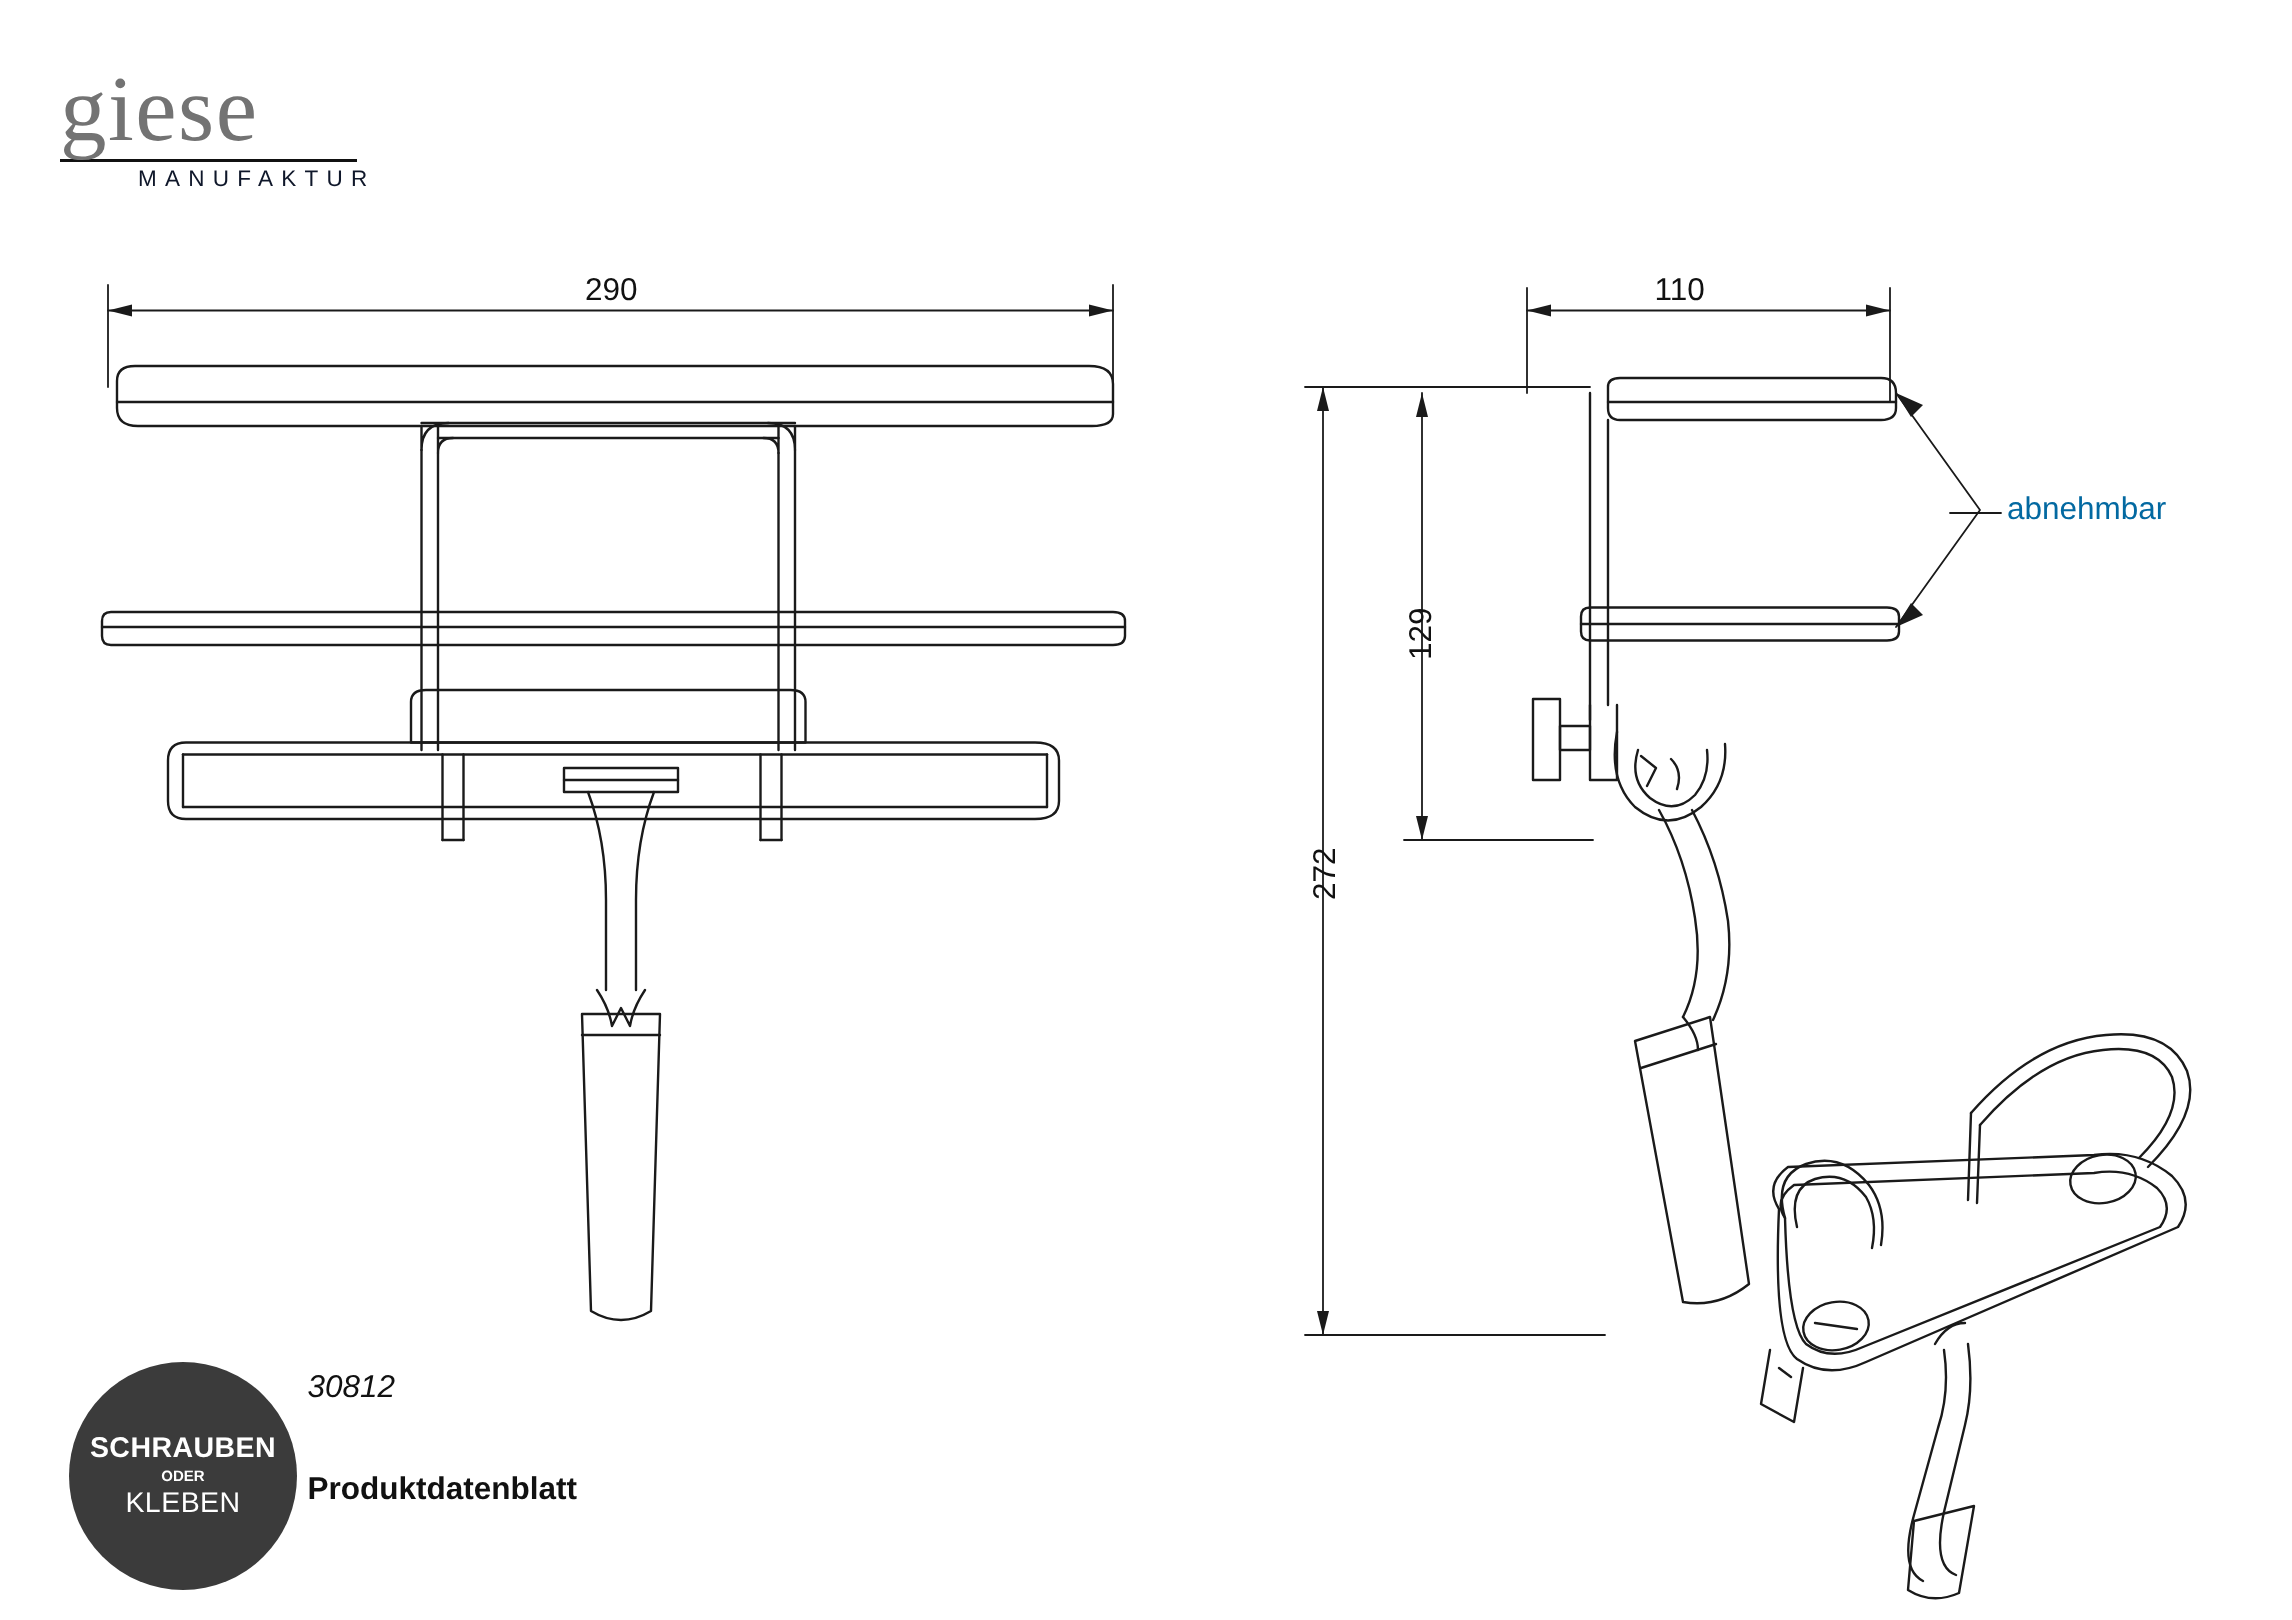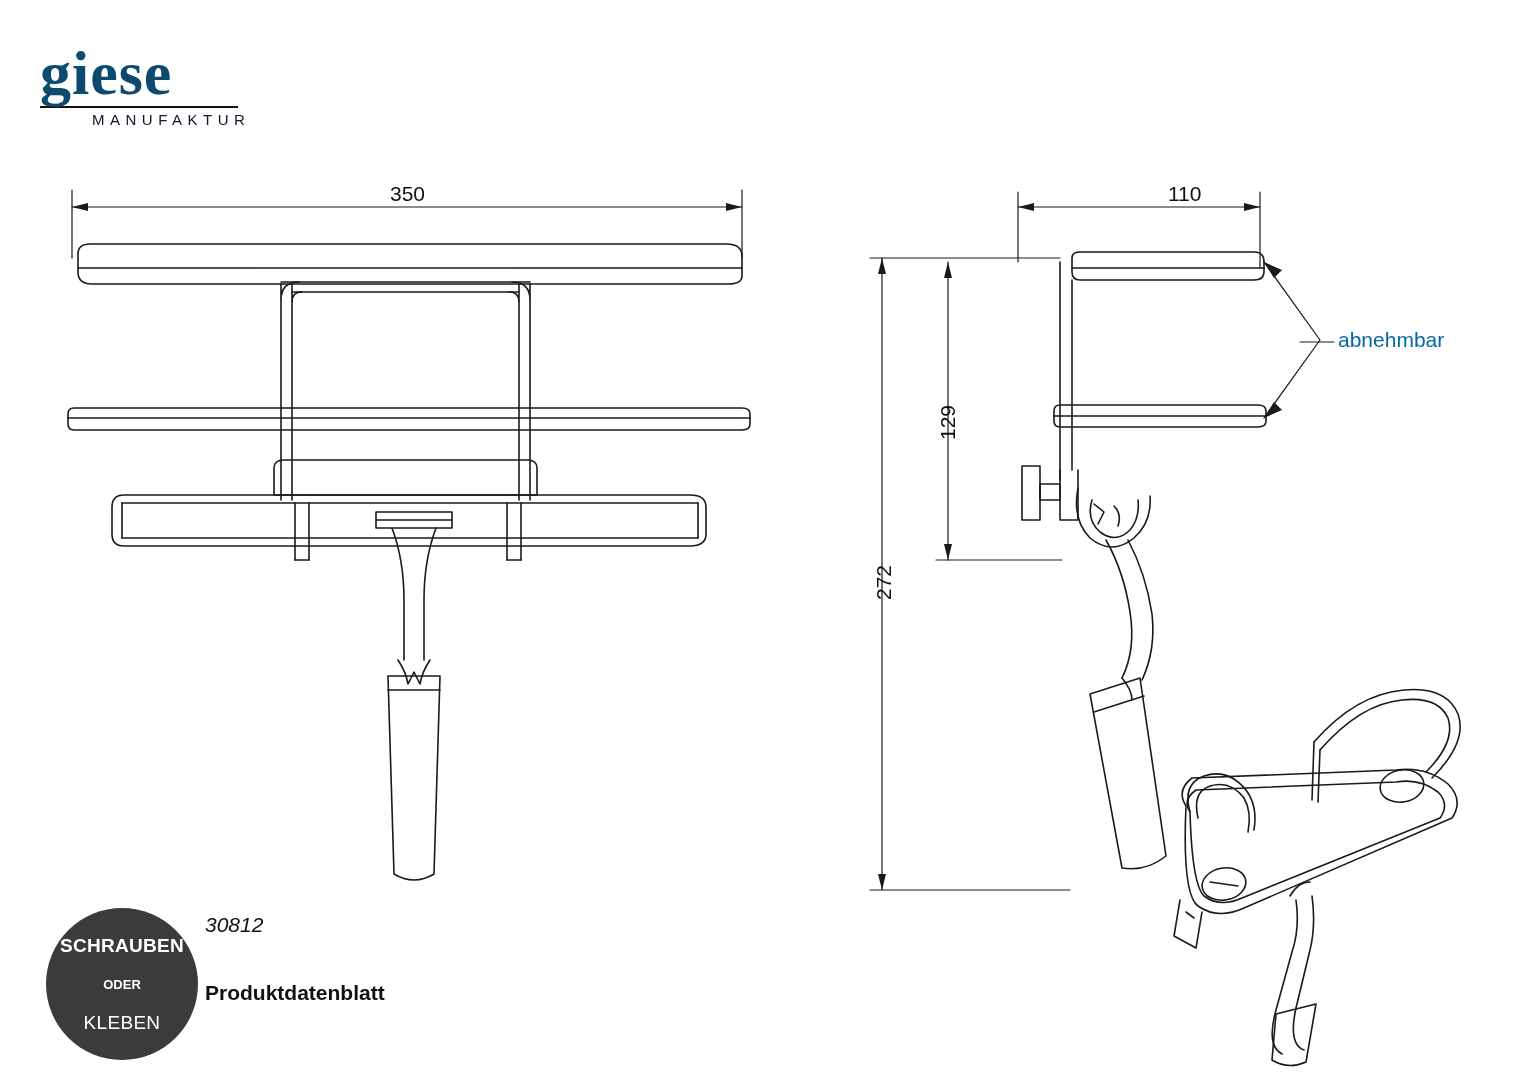--- a/index.html
+++ b/index.html
@@ -10,21 +10,21 @@
     color:#111;
     position:relative;
     overflow:hidden;
   }
   .sheet{position:absolute;inset:0;}
 
   
   .logo{position:absolute;left:40px;top:42px;width:210px;}
   .logo-word{
     font-family:"Liberation Serif", serif;
-    font-size:62px;line-height:62px;letter-spacing:1px;color:#0c4a6e;font-weight:bold;
+    font-size:62px;line-height:62px;letter-spacing:1px;color:#737373;
   }
   .logo-rule{height:2px;background:#111;margin:2px 0 3px 0;width:198px;}
   .logo-sub{
     font-size:15px;letter-spacing:5.5px;color:#0f172a;padding-left:52px;
   }
 
   
   .dimtext{position:absolute;font-size:21px;color:#111;}
   .dimtext.vert{transform:rotate(-90deg);transform-origin:left top;white-space:nowrap;}
 
@@ -35,21 +35,21 @@
   svg.draw *{vector-effect:non-scaling-stroke;}
 
   
   .badge{
     position:absolute;left:46px;top:908px;width:152px;height:152px;
     border-radius:50%;background:#3b3b3b;color:#fff;
     display:flex;flex-direction:column;align-items:center;justify-content:center;
     text-align:center;
   }
   .badge .l1{font-size:19px;font-weight:bold;letter-spacing:.3px;}
-  .badge .l2{font-size:13px;font-weight:bold;margin:20px 0;}
+  .badge .l2{font-size:10px;font-weight:bold;margin:2px 0;}
   .badge .l3{font-size:19px;font-weight:normal;letter-spacing:.3px;}
 
   .footer{position:absolute;left:205px;top:910px;}
   .footer .artnr{font-size:21px;line-height:30px;font-style:italic;}
   .footer .artlabel{font-size:21px;line-height:30px;margin-top:4px;}
   .footer .pdb{font-size:21px;font-weight:bold;line-height:30px;margin-top:38px;}
   .footer .company{font-size:21px;line-height:30px;}
 </style>
 </head>
 <body>
@@ -216,22 +216,22 @@
 
       <g stroke-width="1.2">
         <path d="M1264,262 L1320,340 L1264,418"></path>
         <line x1="1300" y1="342" x2="1334" y2="342"></line>
         <path d="M1264,262 L1282,270 L1274,278 Z" fill="#1a1a1a" stroke="none"></path>
         <path d="M1264,418 L1274,402 L1282,410 Z" fill="#1a1a1a" stroke="none"></path>
       </g>
     </g>
   </svg>
 
-  <div class="dimtext" style="left:390px;top:182px;">350</div>
-  <div class="dimtext" style="left:1168px;top:182px;text-align:center;">110</div>
+  <div class="dimtext" style="left:390px;top:182px;">290</div>
+  <div class="dimtext" style="left:1103px;top:182px;text-align:center;">110</div>
   <div class="dimtext vert" style="left:936px;top:440px;">129</div>
   <div class="dimtext vert" style="left:872px;top:600px;">272</div>
 
   <div class="callout" style="left:1338px;top:328px;">abnehmbar</div>
 
   <div class="badge">
     <div class="l1">SCHRAUBEN</div>
     <div class="l2">ODER</div>
     <div class="l3">KLEBEN</div>
   </div>

